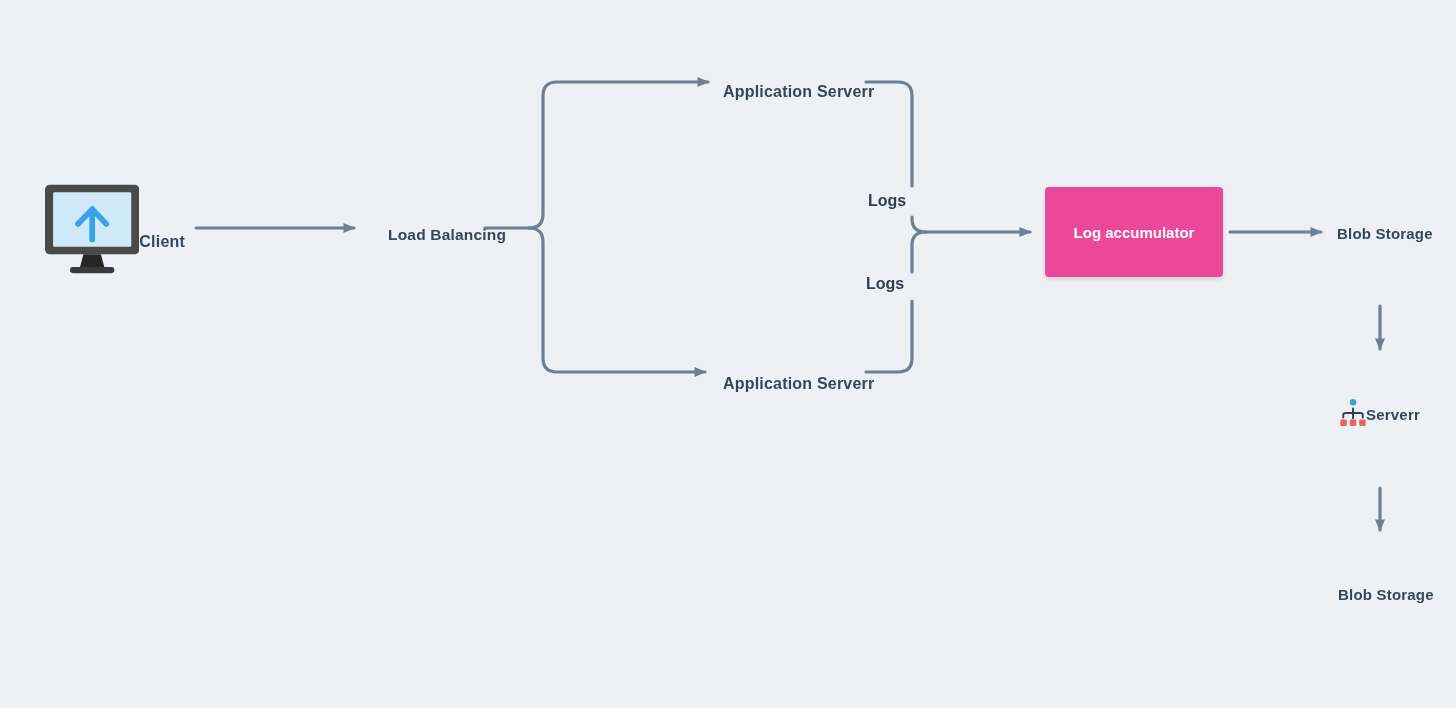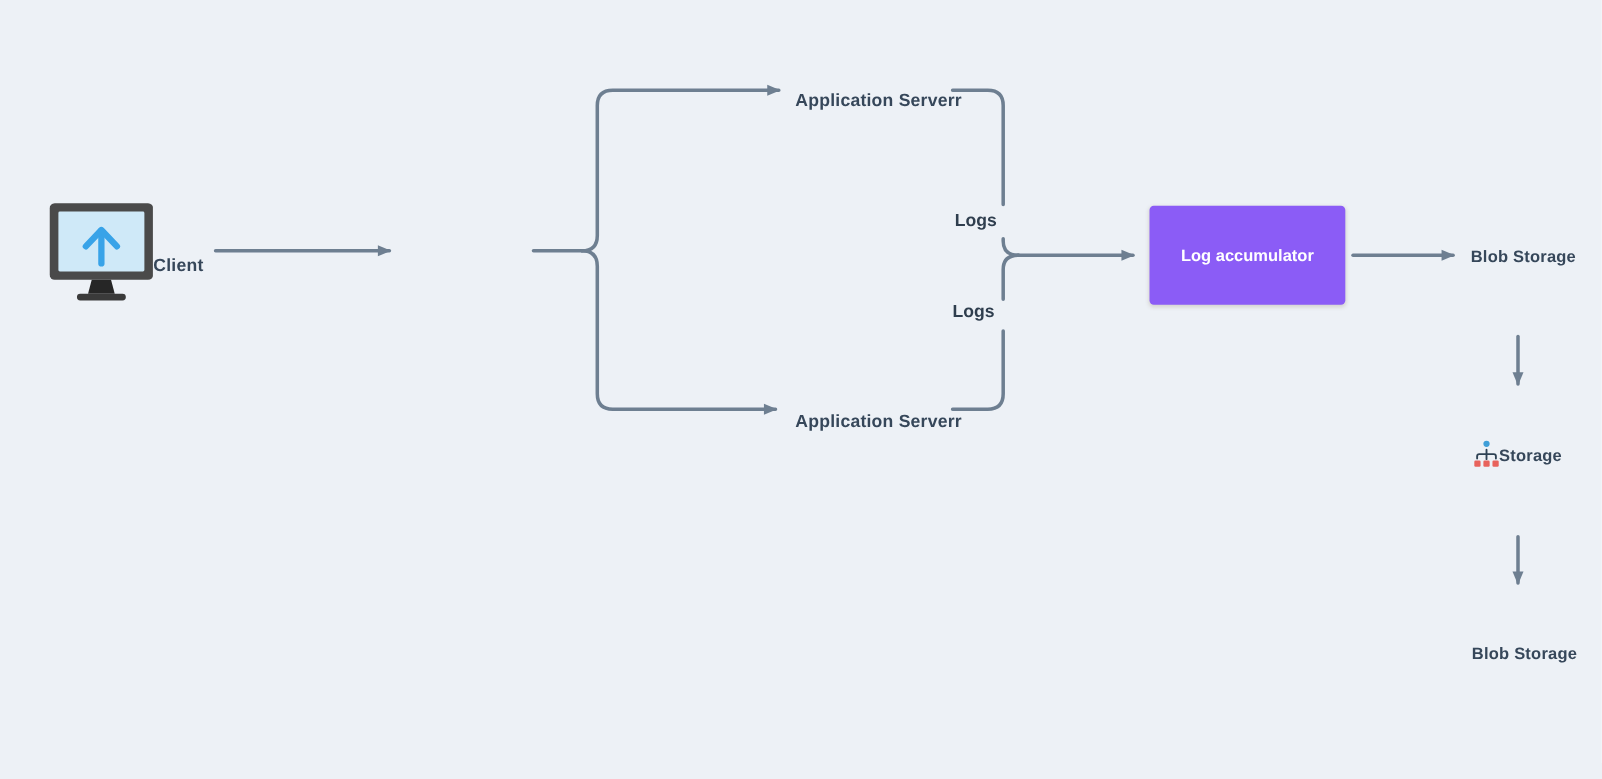--- a/index.html
+++ b/index.html
@@ -42,21 +42,21 @@
     color: #2f3e4e;
     font-size: 16px;
     font-weight: 600;
   }
   .accumulator-box {
     position: absolute;
     left: 1045px;
     top: 187px;
     width: 178px;
     height: 90px;
-    background: #8b5cf6;
+    background: #ec4899;
     border-radius: 4px;
     box-shadow: 0 2px 4px rgba(90, 60, 20, 0.18);
     display: flex;
     align-items: center;
     justify-content: center;
   }
   .accumulator-label {
     color: #ffffff;
     font-size: 15px;
     font-weight: 600;
@@ -102,20 +102,35 @@
       <g stroke="#38a3e8" stroke-width="8.5" stroke-linecap="round" stroke-linejoin="round" fill="none">
         <path d="M70,81 V37"></path>
         <path d="M49,58 L70,36 L91,58"></path>
       </g>
       <path d="M57,103 H83 L88,122 H52 Z" fill="#262626"></path>
       <rect x="37" y="122" width="66" height="9" rx="4.5" fill="#3a3a3a"></rect>
     </svg>
     <div class="node-label" style="margin-top:24px; font-size:16px;">Client</div>
   </div>
 
+  <div class="node" style="left:388px; top:178px; width:96px;">
+    <svg width="96" height="100" viewBox="0 0 96 100">
+      <rect x="17" y="0" width="31" height="25" fill="#bccff4"></rect>
+      <rect x="48" y="0" width="31" height="25" fill="#5b8ee9"></rect>
+      <rect x="41" y="25" width="14" height="21" fill="#3e7ee8"></rect>
+      <rect x="8" y="46" width="80" height="14" fill="#5b8ee9"></rect>
+      <rect x="0" y="72" width="17" height="28" fill="#c3d3f5"></rect>
+      <rect x="17" y="60" width="13" height="40" fill="#5b8ee9"></rect>
+      <rect x="33" y="72" width="17" height="28" fill="#c3d3f5"></rect>
+      <rect x="50" y="60" width="13" height="40" fill="#5b8ee9"></rect>
+      <rect x="66" y="72" width="17" height="28" fill="#c3d3f5"></rect>
+      <rect x="83" y="60" width="13" height="40" fill="#5b8ee9"></rect>
+    </svg>
+    <div class="node-label" style="margin-top:14px;">Load Balancing</div>
+  </div>
 
   <div class="node" style="left:723px; top:22px; width:140px;">
     <svg width="140" height="118" viewBox="0 0 140 118">
       <g stroke="#1b7ed9" stroke-width="4.5" fill="none">
         <rect x="2.5" y="2.5" width="135" height="42" rx="1.5"></rect>
         <rect x="2.5" y="73.5" width="135" height="42" rx="1.5"></rect>
         <path d="M21,46 V72" stroke-width="5.5"></path>
         <path d="M119,46 V72" stroke-width="5.5"></path>
         <circle cx="114" cy="23.5" r="8" stroke-width="5"></circle>
         <circle cx="114" cy="94.5" r="8" stroke-width="5"></circle>
@@ -176,21 +191,21 @@
       <g stroke="#2e4254" stroke-width="6" fill="none" stroke-linecap="round">
         <path d="M40,33 V63"></path>
         <path d="M10,61 V54 Q10,47 17,47 H63 Q70,47 70,54 V61"></path>
       </g>
       <g fill="#e8635c">
         <rect x="1" y="67" width="20" height="20" rx="4"></rect>
         <rect x="30" y="67" width="20" height="20" rx="4"></rect>
         <rect x="59" y="67" width="20" height="20" rx="4"></rect>
       </g>
     </svg>
-    <div class="node-label" style="margin-top:4px; font-size:15px;">Storage</div>
+    <div class="node-label" style="margin-top:4px; font-size:15px;">Serverr</div>
   </div>
 
   <div class="node" style="left:1338px; top:550px; width:84px;">
     <svg width="84" height="78" viewBox="0 0 84 78">
       <rect x="5" y="26" width="20" height="44" rx="2" fill="#c5ddf8"></rect>
       <rect x="33" y="4" width="20" height="66" rx="2" fill="#3e9ad6"></rect>
       <rect x="61" y="42" width="20" height="28" rx="2" fill="#c5ddf8"></rect>
       <rect x="0" y="71" width="84" height="6.5" rx="3.25" fill="#37485a"></rect>
     </svg>
     <div class="node-label" style="margin-top:10px; font-size:15px;">Blob Storage</div>

